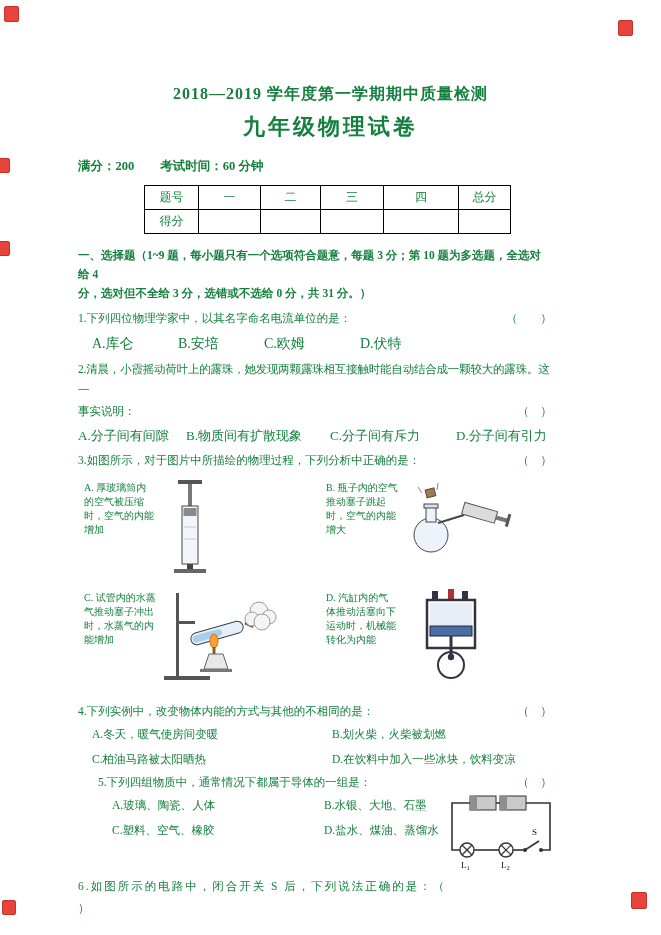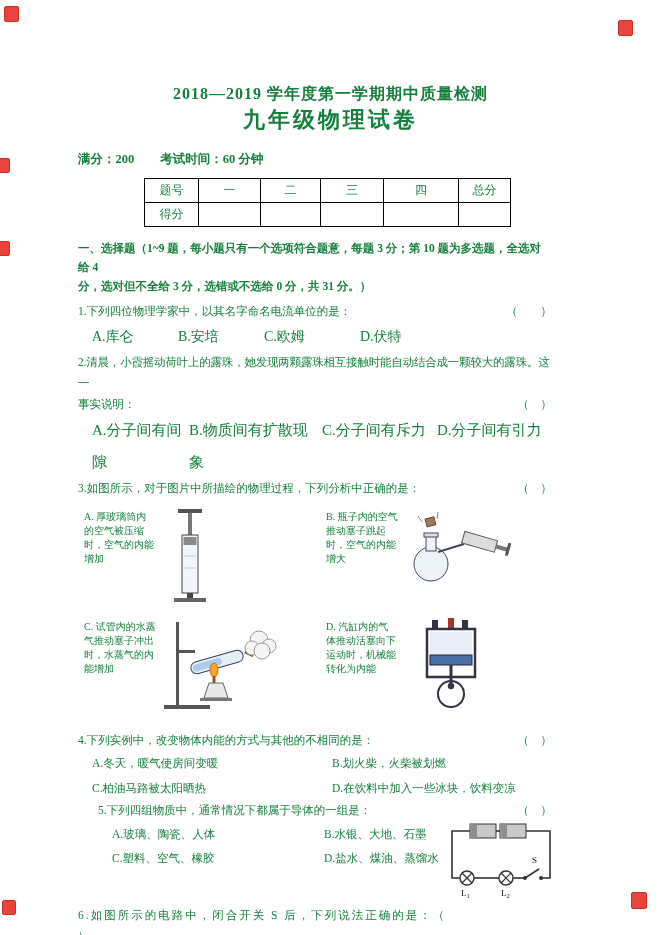--- a/index.html
+++ b/index.html
@@ -1,30 +1,30 @@
 <!DOCTYPE html>
 <html><head>
 <meta charset="utf-8">
 <style>
   html,body{margin:0;padding:0;background:#888;}
   .page{position:relative;width:661px;height:935px;background:#ffffff;margin:0 auto;
         font-family:"Liberation Serif","DejaVu Serif",serif;color:#15803d;overflow:hidden;}
   .stamp{position:absolute;background:#e8352c;border:1px solid #c21f18;border-radius:2px;opacity:.92;}
   .title{padding-top:84px;text-align:center;font-size:16px;font-weight:bold;letter-spacing:1px;}
-  .subtitle{text-align:center;font-size:22px;font-weight:bold;letter-spacing:3px;}
+  .subtitle{text-align:center;font-size:22px;font-weight:bold;margin-top:7px;letter-spacing:3px;}
   .content{margin:16px 0 0 78px;width:474px;font-size:11px;}
   .meta{font-weight:bold;font-size:12.5px;}
   .meta .gap{display:inline-block;width:26px;}
   table.score-table{border-collapse:collapse;margin:10px 0 12px 66px;table-layout:fixed;}
   .score-table td{border:1px solid #000;text-align:center;font-size:12px;height:23px;padding:0;}
   .section-heading{font-weight:bold;font-size:11.5px;line-height:1.65;margin-bottom:5px;}
   .qline{display:flex;justify-content:space-between;line-height:1.85;font-size:11.5px;}
   .plainline{line-height:1.85;font-size:11.5px;}
   .opts1{display:grid;grid-template-columns:86px 86px 96px auto;margin-left:14px;line-height:2.1;font-size:14px;}
-  .opts2{display:grid;grid-template-columns:97px 133px 115px auto;margin-left:14px;line-height:2.1;font-size:15px;}
+  .opts2{display:grid;grid-template-columns:97px 133px 115px auto;line-height:2.1;font-size:13px;gap:11px;}
   .opts-2col{display:grid;grid-template-columns:240px auto;margin-left:14px;line-height:2.15;font-size:11.5px;}
   .opts-2col-narrow{display:grid;grid-template-columns:212px auto;margin-left:14px;line-height:2.15;font-size:11.5px;width:352px;}
   .fig-grid{display:grid;grid-template-columns:228px 224px;column-gap:14px;margin:6px 0 10px 6px;}
   .fig{display:flex;gap:6px;margin-bottom:8px;align-items:flex-start;}
   .fig-caption{width:72px;font-size:10px;line-height:1.4;padding-top:4px;}
   .q5wrap{position:relative;margin-left:20px;}
   .circuit-box{position:absolute;right:-6px;top:6px;}
   .q6{margin-top:34px;}
 </style>
 </head>

